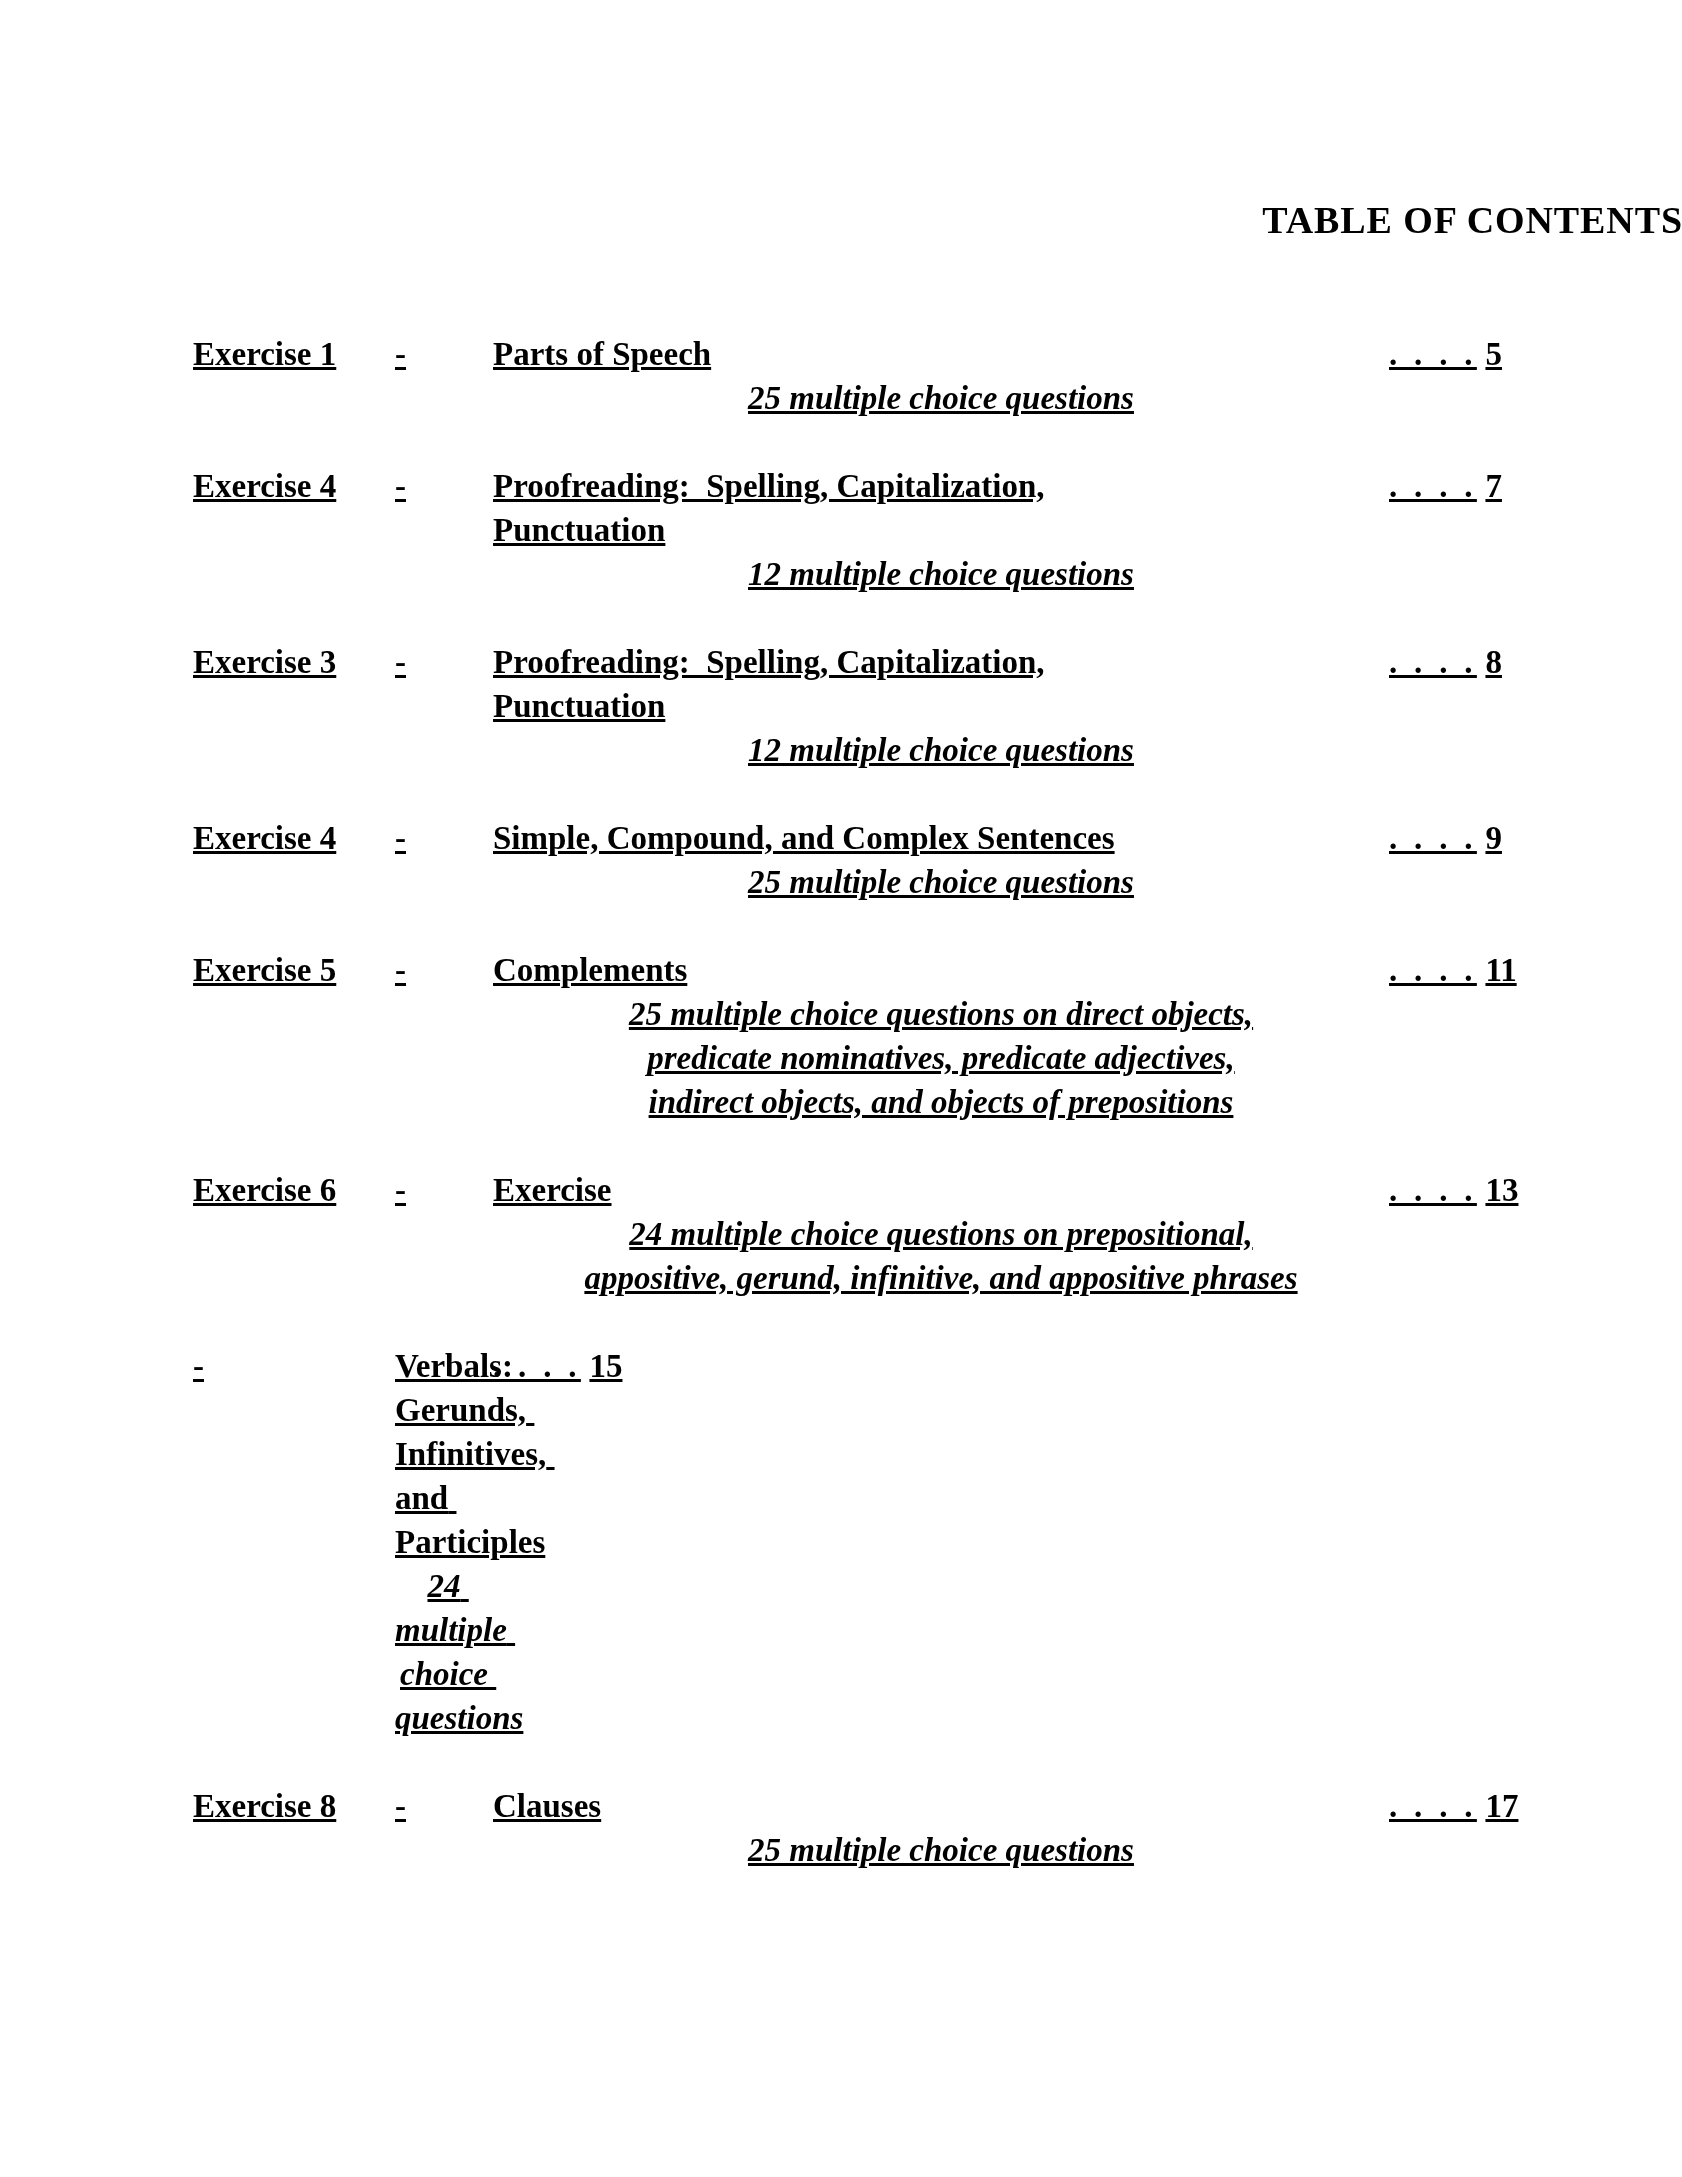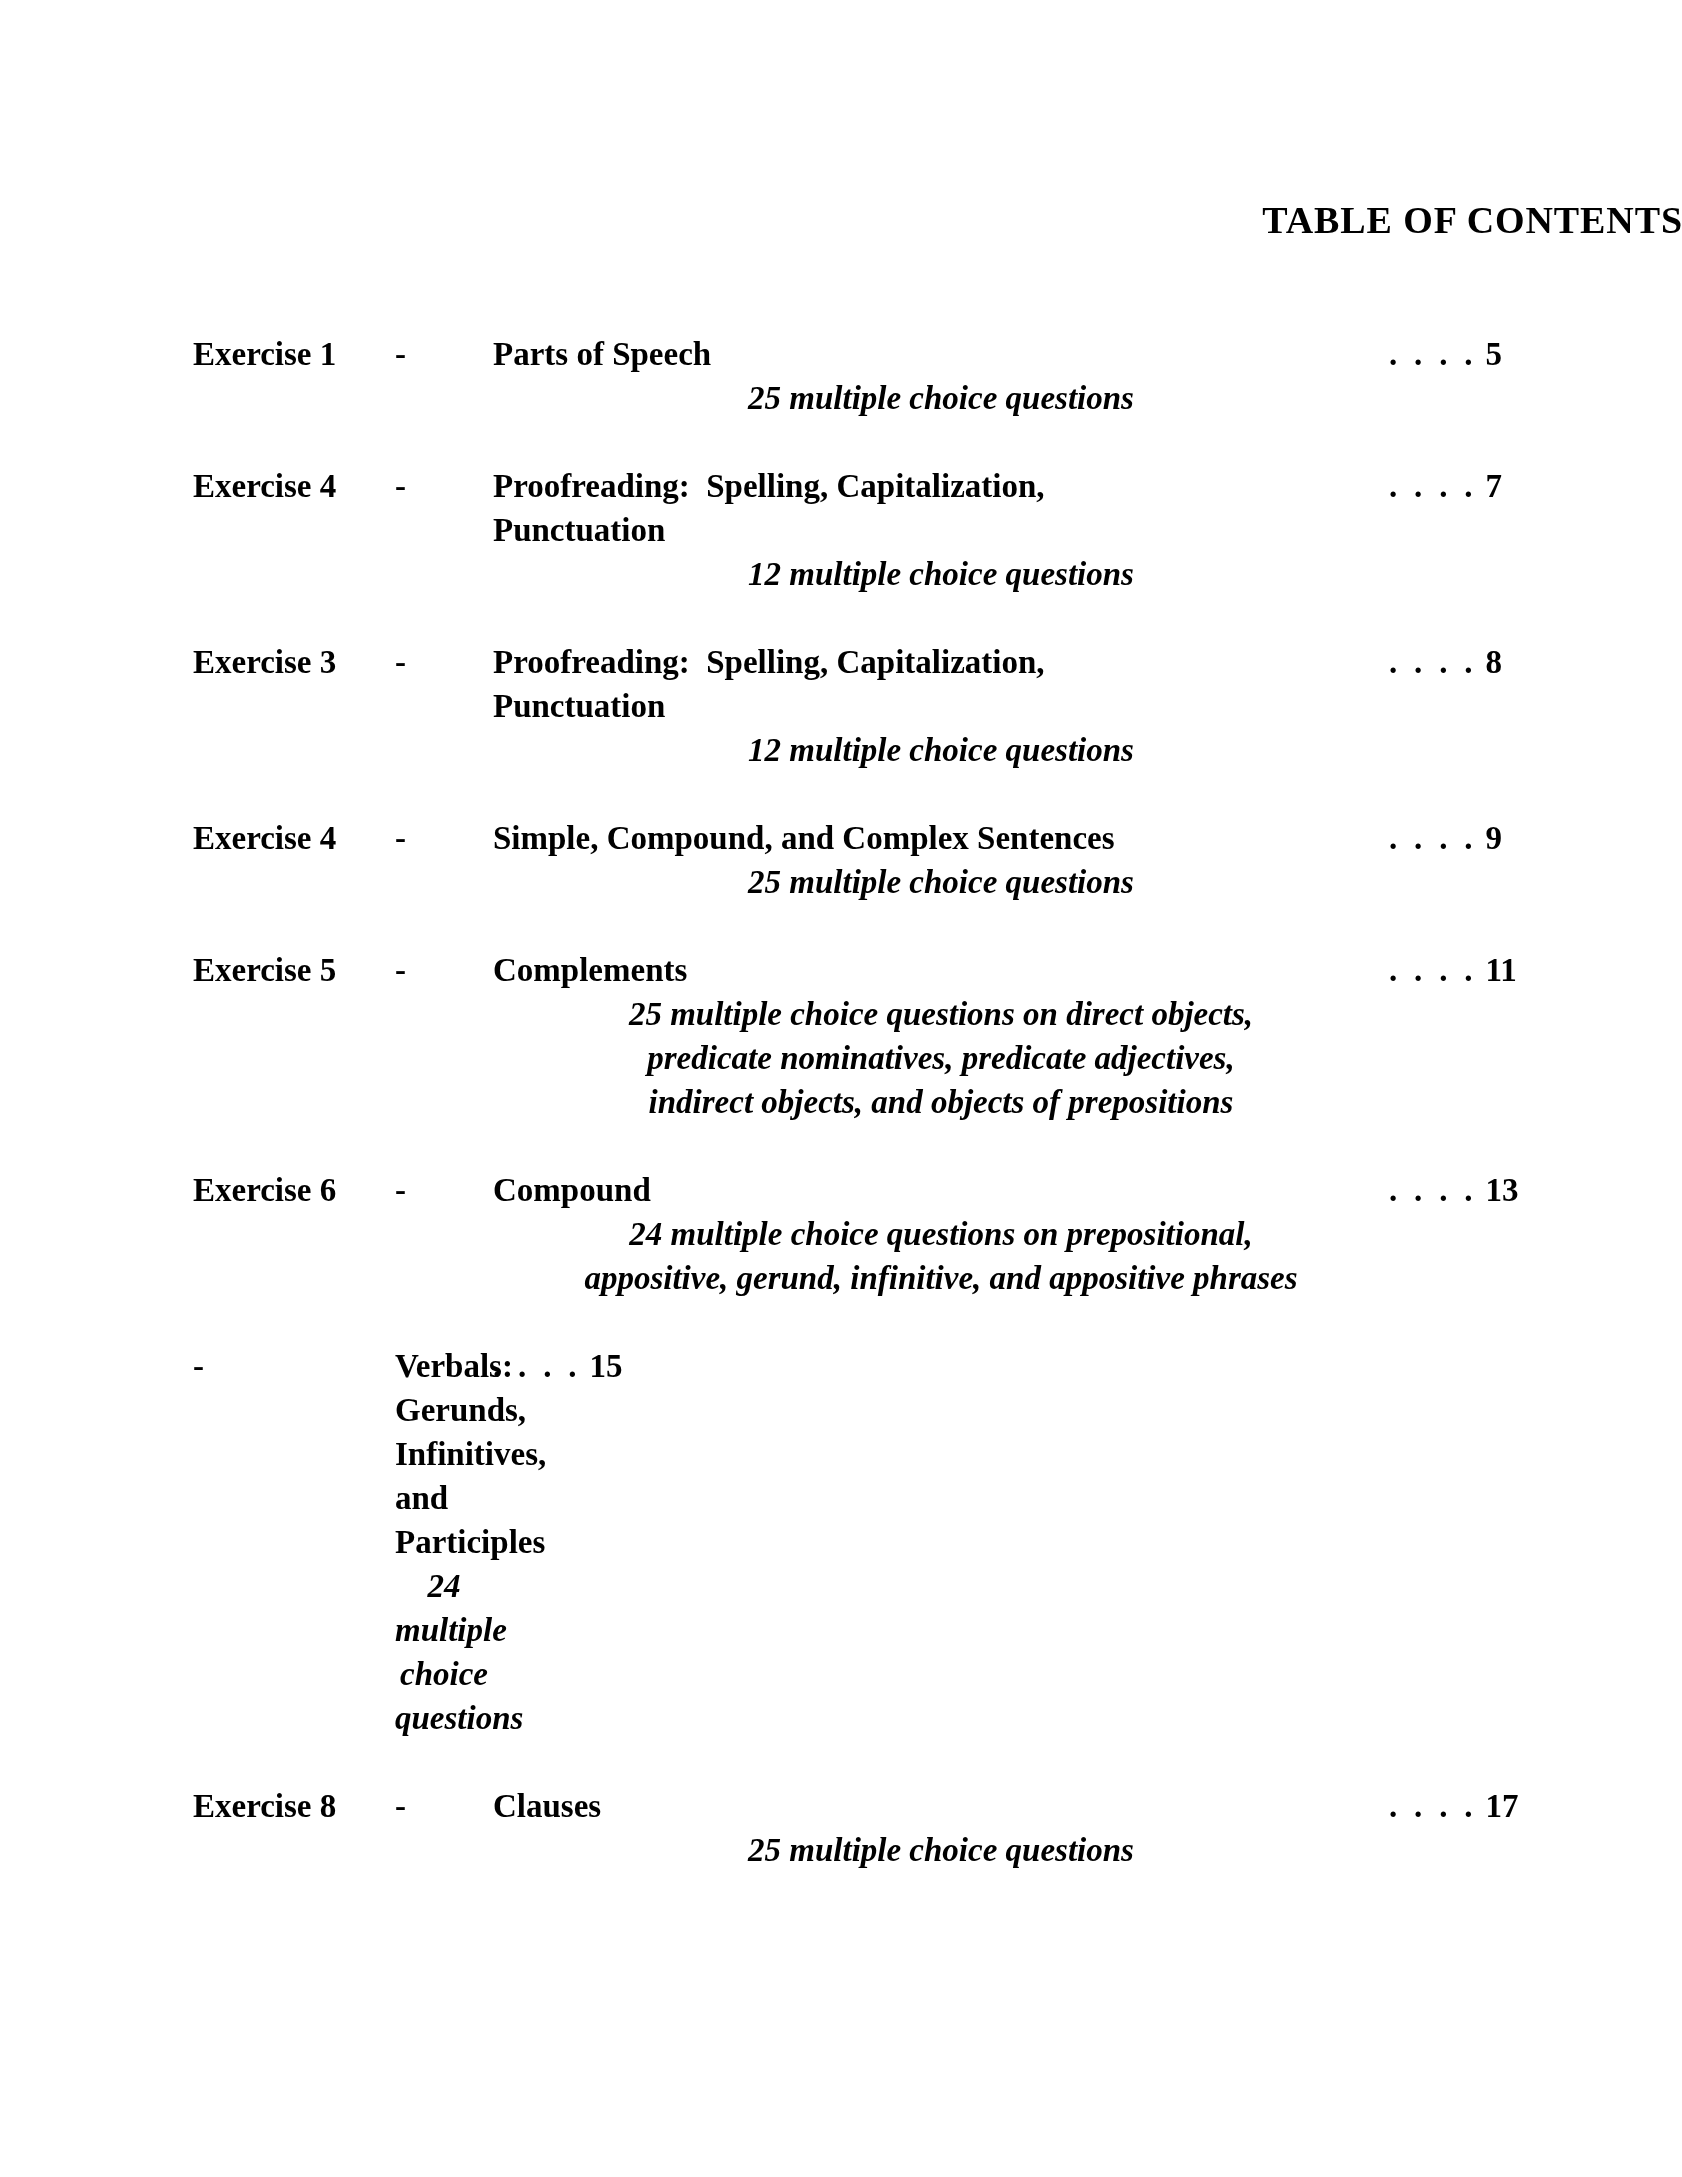--- a/index.html
+++ b/index.html
@@ -18,20 +18,21 @@
   .page-title {
     margin: 197px 0 0 0;
     text-align: right;
     font-size: 38px;
     line-height: 46px;
     font-weight: bold;
     letter-spacing: 0.9px;
   }
   .toc {
     margin-top: 89px;
+    text-decoration: underline;
   }
   .entry {
     display: grid;
     grid-template-columns: 202px 98px 896px 1fr;
     padding-left: 193px;
     font-size: 33px;
     line-height: 44px;
     margin-bottom: 44px;
   }
   .col-label {
@@ -129,21 +130,21 @@
         </div>
     <div class="col-page">
       <span class="dot-leader">. . . .</span><span class="page-number">11</span>
     </div>
   </div>
 
   <div class="entry">
     <div class="col-label">Exercise 6</div>
     <div class="col-dash">-</div>
     <div class="col-title">
-          <div class="entry-title-line">Compound</div>
+          <div class="entry-title-line">Exercise</div>
           <div class="entry-desc-line">24 multiple choice questions on prepositional,</div>
           <div class="entry-desc-line">appositive, gerund, infinitive, and appositive phrases</div>
         </div>
     <div class="col-page">
       <span class="dot-leader">. . . .</span><span class="page-number">13</span>
     </div>
   </div>
 
   <div class="entry">
     <div class="col-dash">-</div>

